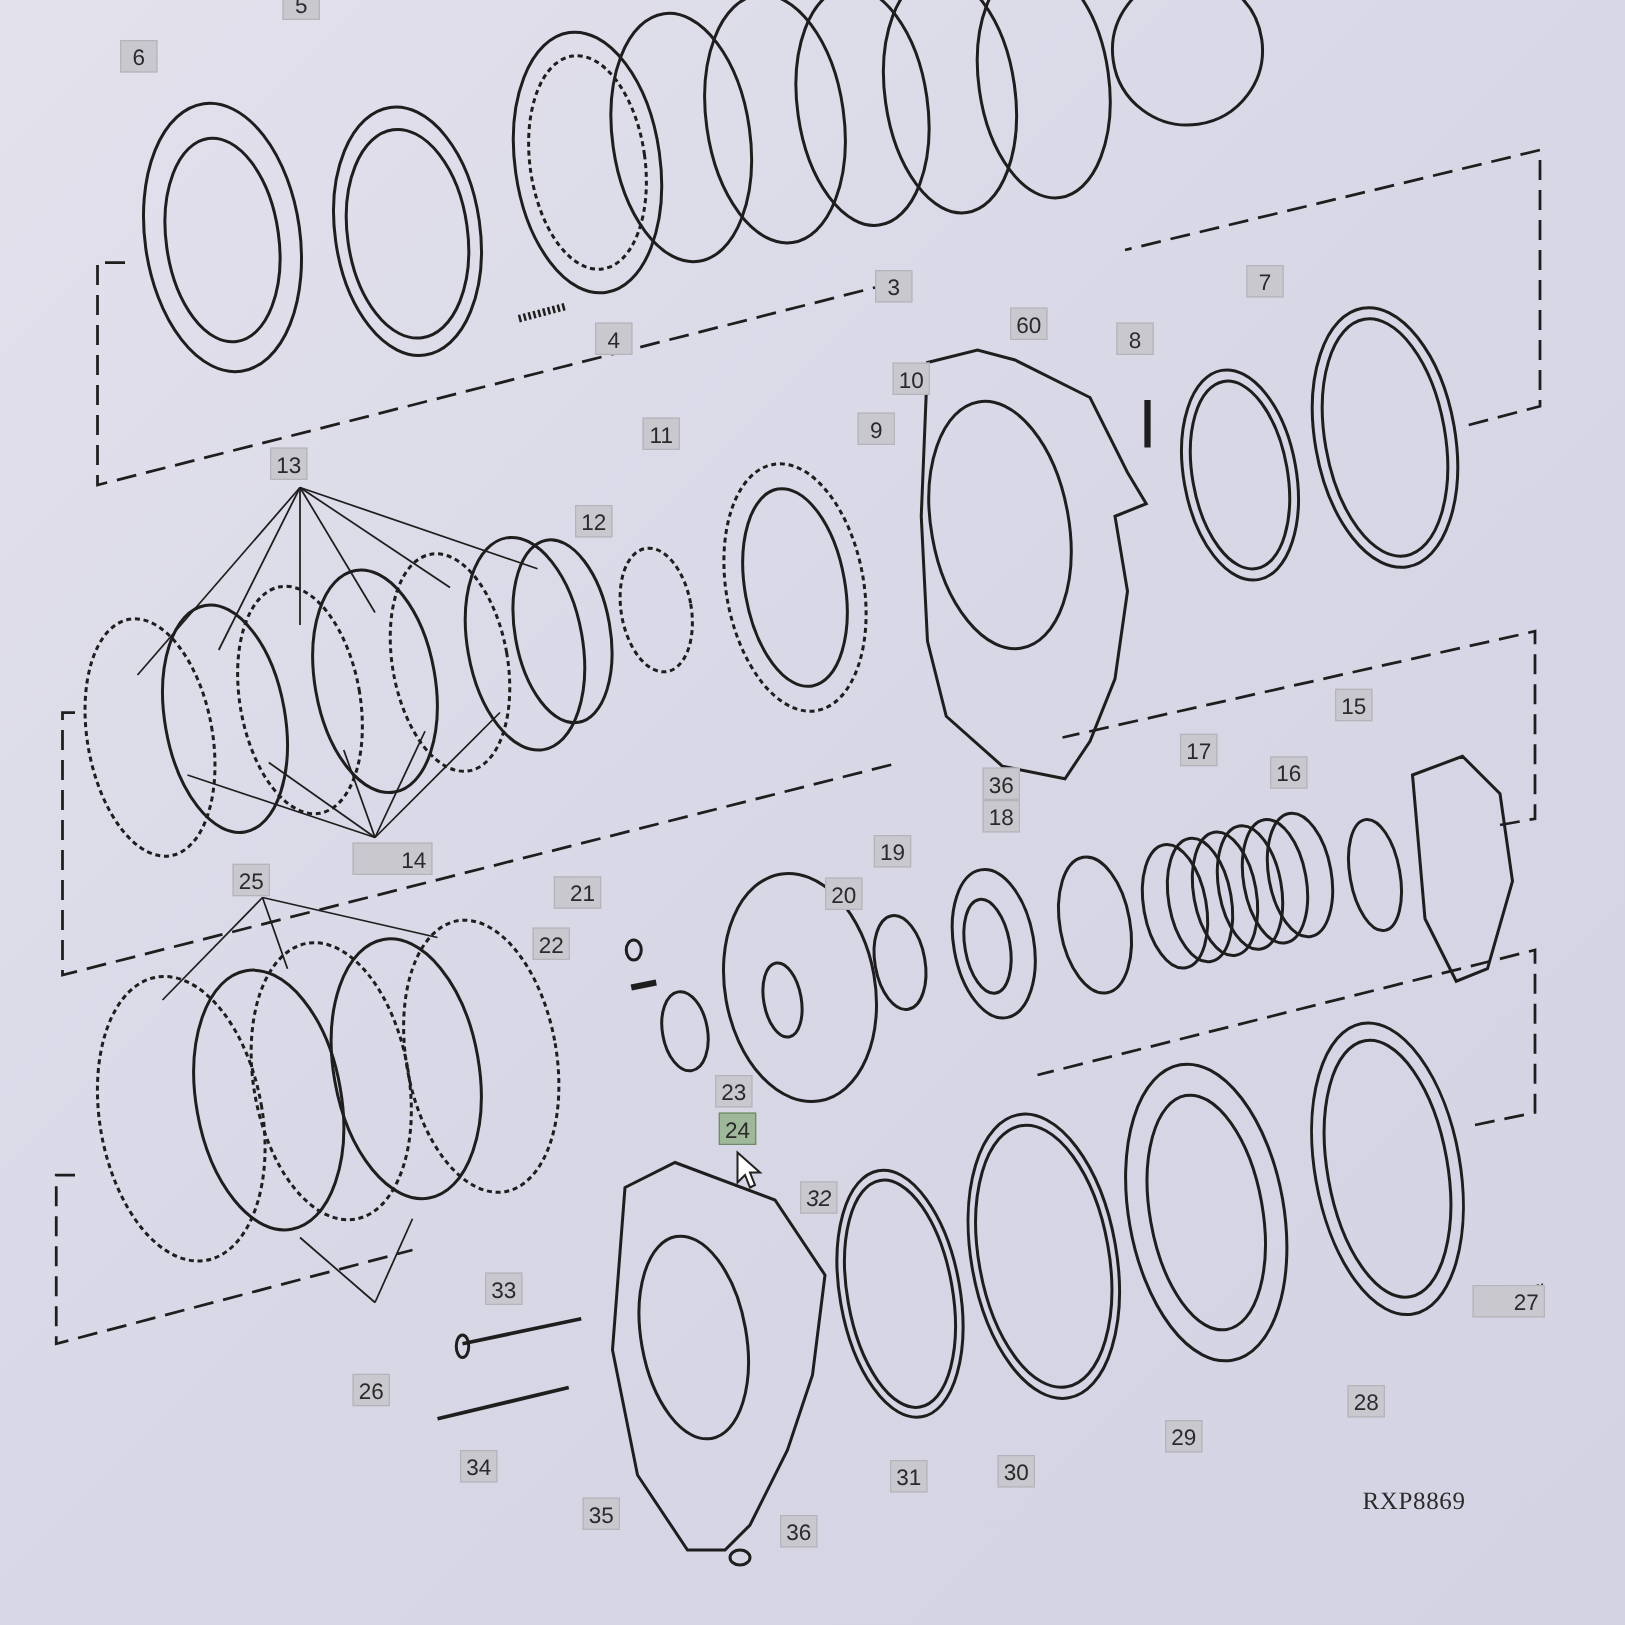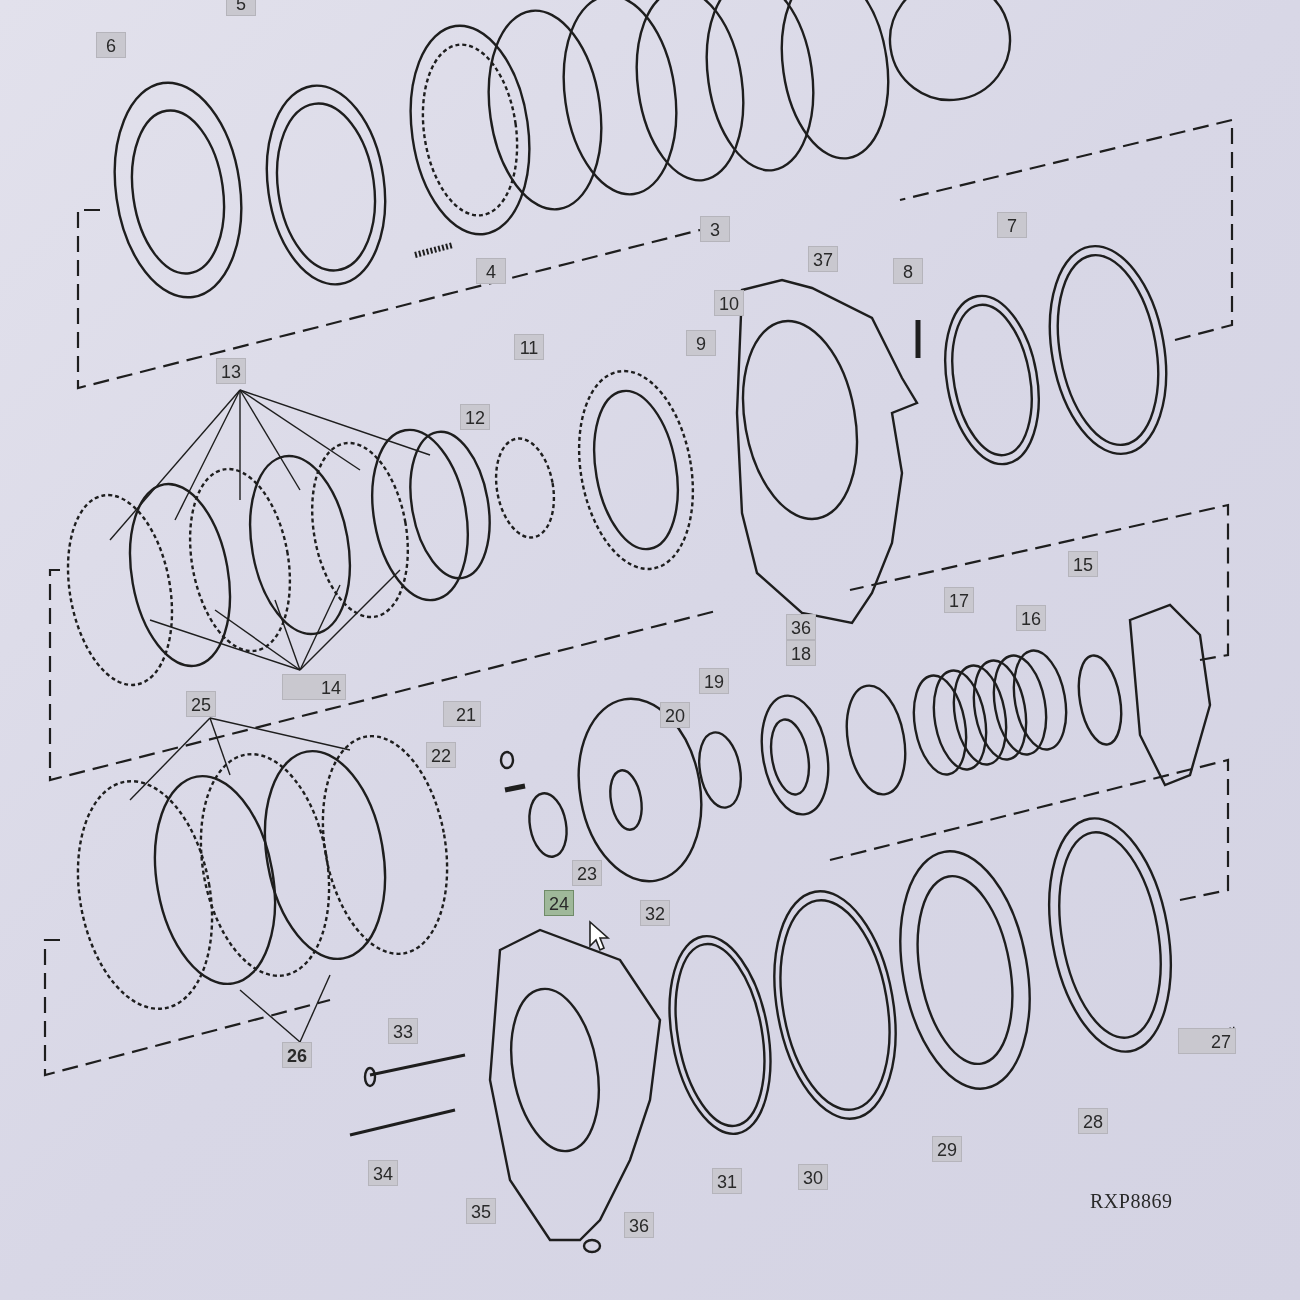--- a/index.html
+++ b/index.html
@@ -123,43 +123,43 @@
       <ellipse cx="592" cy="1246" rx="8" ry="6"></ellipse>
     </g>
   </svg>
 
   <div id="callouts">
       <div class="callout" style="left: 96px; top: 32px;">6</div>
       <div class="callout" style="left: 226px; top: -10px;">5</div>
       <div class="callout" style="left: 476px; top: 258px;">4</div>
       <div class="callout" style="left: 700px; top: 216px;">3</div>
       <div class="callout" style="left: 997px; top: 212px;">7</div>
-      <div class="callout" style="left: 808px; top: 246px;">37</div>
+      <div class="callout" style="left: 808px; top: 246px;">60</div>
       <div class="callout" style="left: 893px; top: 258px;">8</div>
       <div class="callout" style="left: 666px; top: 290px; margin-left: 48px;">10</div>
       <div class="callout" style="left: 686px; top: 330px;">9</div>
       <div class="callout" style="left: 514px; top: 334px;">11</div>
       <div class="callout" style="left: 216px; top: 358px;">13</div>
       <div class="callout" style="left: 460px; top: 404px;">12</div>
       <div class="callout" style="left: 1068px; top: 551px;">15</div>
       <div class="callout" style="left: 944px; top: 587px;">17</div>
       <div class="callout" style="left: 1016px; top: 605px;">16</div>
       <div class="callout" style="left: 786px; top: 614px;">36</div>
       <div class="callout" style="left: 786px; top: 640px;">18</div>
       <div class="callout" style="left: 282px; top: 674px; padding-left: 38px;">14</div>
       <div class="callout" style="left: 186px; top: 691px;">25</div>
       <div class="callout" style="left: 699px; top: 668px;">19</div>
       <div class="callout" style="left: 443px; top: 701px; padding-left: 12px;">21</div>
       <div class="callout" style="left: 660px; top: 702px;">20</div>
       <div class="callout" style="left: 426px; top: 742px;">22</div>
       <div class="callout" style="left: 572px; top: 860px;">23</div>
-      <div class="callout selected" style="left: 544px; top: 890px;">24</div>
-      <div class="callout" style="left: 640px; top: 900px;">32</div>
+      <div class="callout selected" style="left: 575px; top: 890px;">24</div>
+      <div class="callout" style="left: 640px; top: 945px; font-style: italic;">32</div>
       <div class="callout" style="left: 388px; top: 1018px; text-align: center;">33</div>
-      <div class="callout" style="left: 282px; top: 1042px; font-weight: bold;">26</div>
+      <div class="callout" style="left: 282px; top: 1099px;">26</div>
       <div class="callout" style="left: 1178px; top: 1028px; padding-left: 32px;">27</div>
       <div class="callout" style="left: 1078px; top: 1108px;">28</div>
       <div class="callout" style="left: 932px; top: 1136px;">29</div>
       <div class="callout" style="left: 368px; top: 1160px;">34</div>
       <div class="callout" style="left: 712px; top: 1168px;">31</div>
       <div class="callout" style="left: 798px; top: 1164px;">30</div>
       <div class="callout" style="left: 466px; top: 1198px;">35</div>
       <div class="callout" style="left: 624px; top: 1212px;">36</div>
     </div>
 

